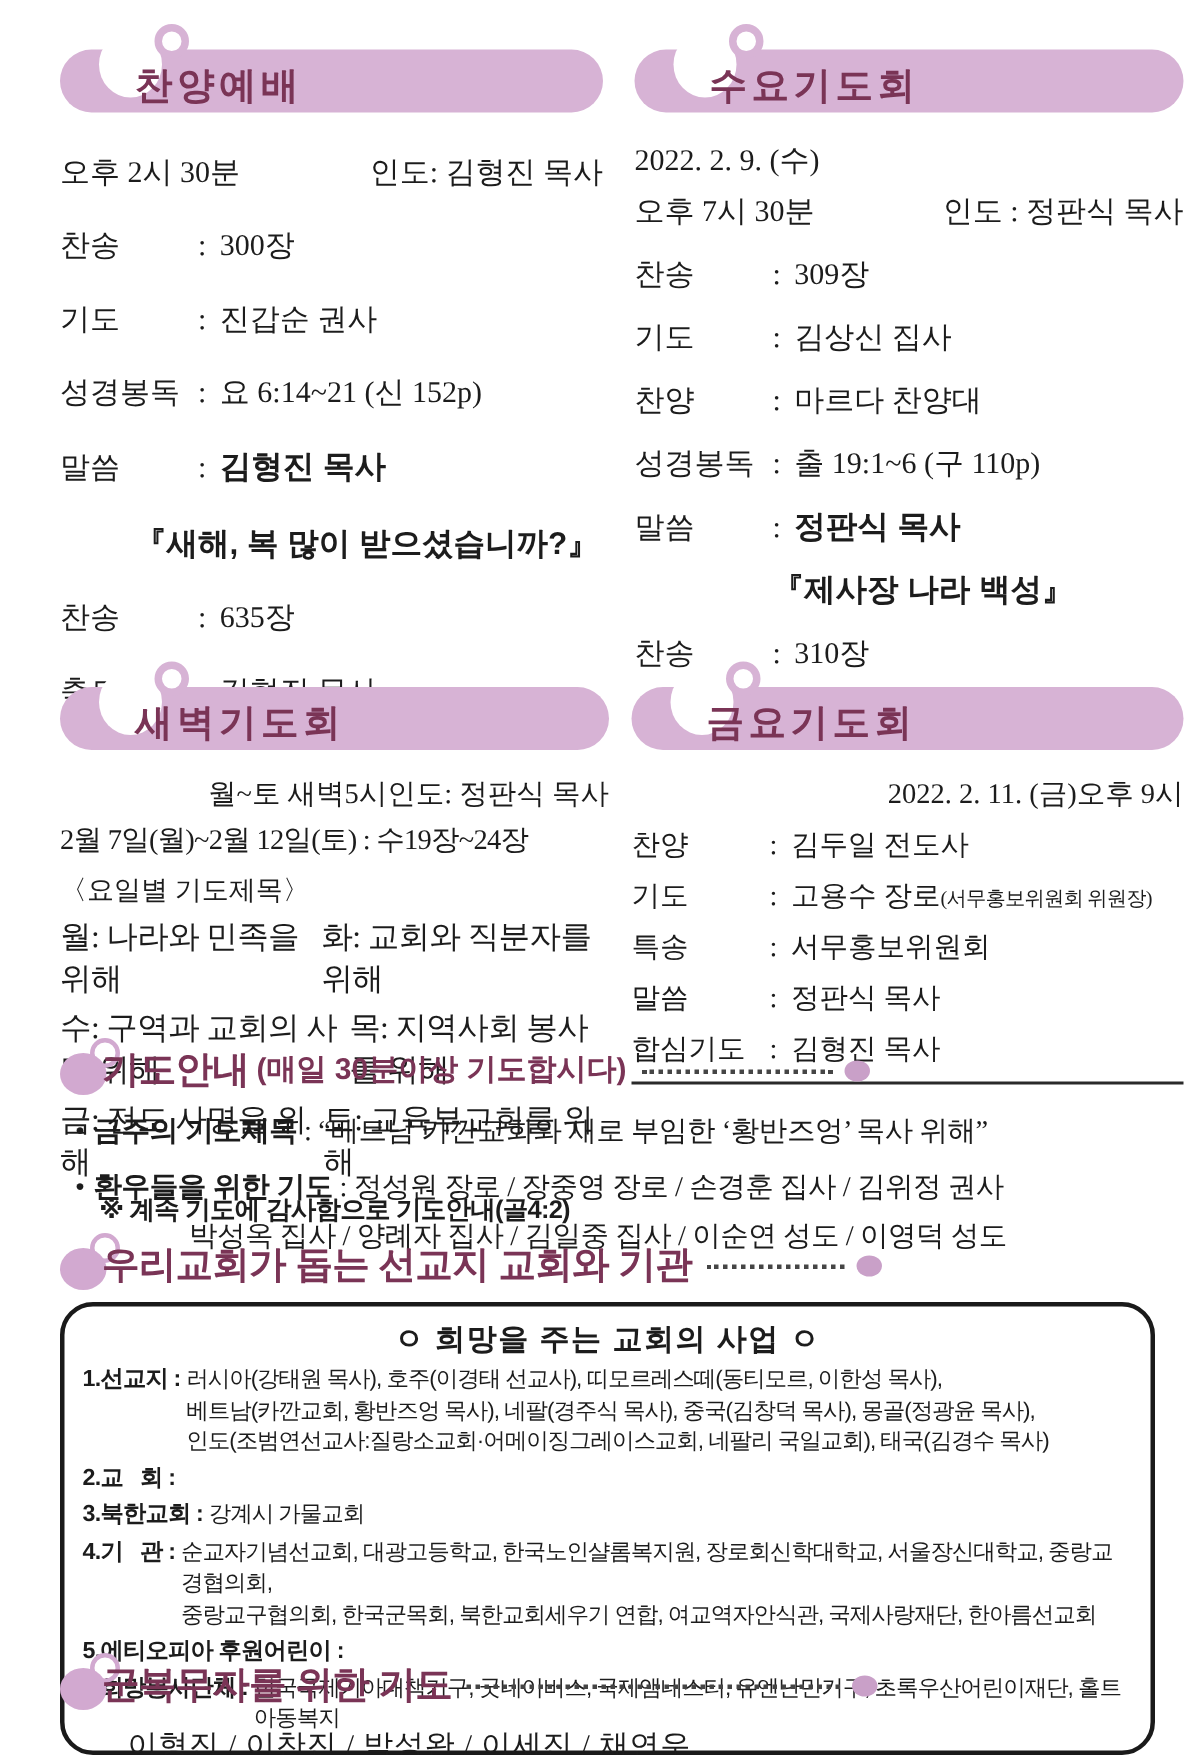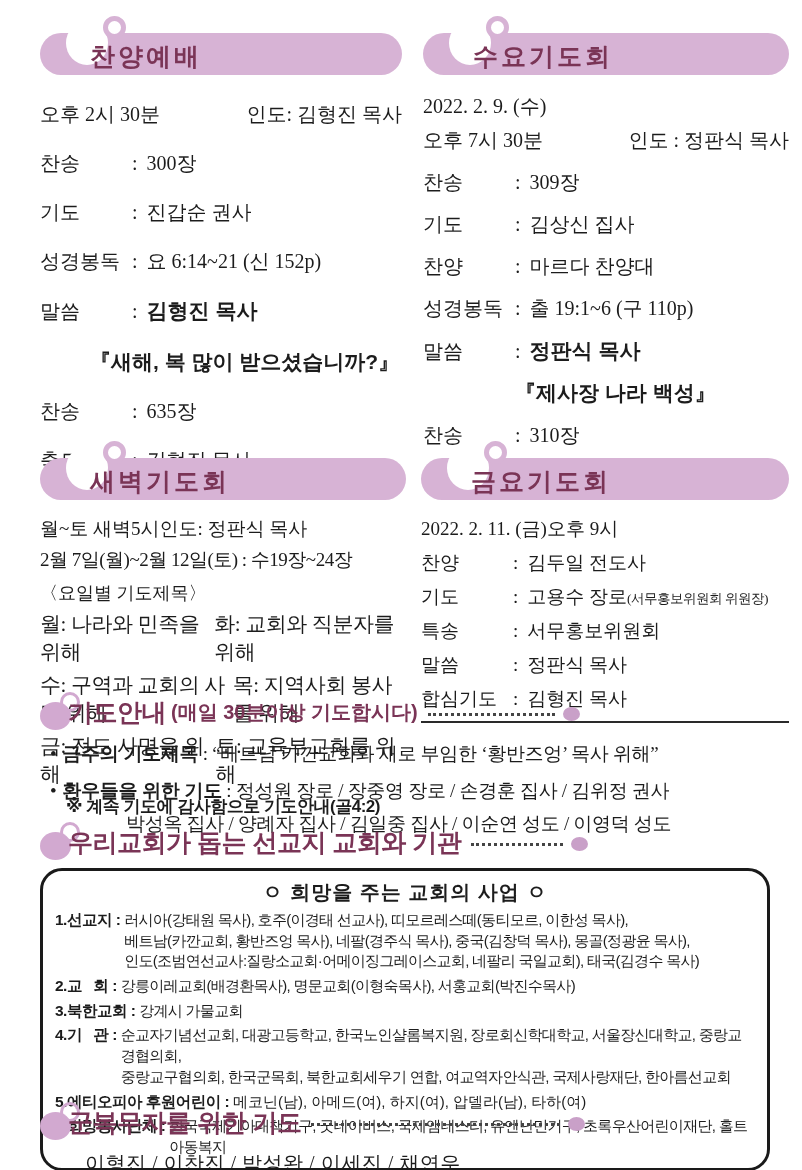--- a/index.html
+++ b/index.html
@@ -25,21 +25,21 @@
   .mt-l{margin-top:22px;}
   .mt-r{margin-top:15px;}
   .wlabel{display:inline-block;width:88px;text-align:justify;text-align-last:justify;white-space:pre;}
   .wcolon{margin:0 9px 0 4px;}
   .bold{font-family:"Liberation Sans","DejaVu Sans",sans-serif;font-weight:bold;}
   .toprow{display:flex;justify-content:space-between;font-size:20px;}
   .sermon{font-family:"Liberation Sans","DejaVu Sans",sans-serif;font-weight:bold;font-size:21px;}
   .suffix{font-size:13.5px;letter-spacing:-0.5px;}
 
   
-  .drow{display:flex;justify-content:flex-start;font-size:19px;}
+  .drow{display:flex;justify-content:flex-end;font-size:19px;}
   .dayrow{display:flex;justify-content:space-between;font-size:21px;margin-top:5px;letter-spacing:-0.4px;}
   .dnote{font-family:"Liberation Sans","DejaVu Sans",sans-serif;font-weight:bold;font-size:17px;text-align:center;margin-top:7px;letter-spacing:-0.5px;}
   .frow{display:flex;align-items:baseline;font-size:19px;margin-top:8px;}
   .divider{border-top:2.5px solid #2a2a2a;margin-top:9px;}
   .fnote{font-family:"Liberation Sans","DejaVu Sans",sans-serif;font-size:15px;margin-top:5px;letter-spacing:-0.6px;}
 
   
   .sec-header{display:flex;align-items:center;}
   .deco{position:relative;width:38px;height:36px;flex:0 0 38px;}
   .deco-fill{position:absolute;left:0;bottom:0;width:31px;height:28px;border-radius:50%;background:#d2a9d0;}
@@ -257,36 +257,34 @@
     <div class="box-item">
       <span class="bi-label">1.선교지 : </span>
       <span class="bi-lines">
         <span style="display:block;">러시아(강태원 목사), 호주(이경태 선교사), 띠모르레스떼(동티모르, 이한성 목사),</span>
         <span style="display:block;">베트남(카깐교회, 황반즈엉 목사), 네팔(경주식 목사), 중국(김창덕 목사), 몽골(정광윤 목사),</span>
         <span style="display:block;">인도(조범연선교사:질랑소교회·어메이징그레이스교회, 네팔리 국일교회), 태국(김경수 목사)</span>
       </span>
     </div>
     <div class="box-item">
       <span class="bi-label">2.교   회 : </span>
-      <span class="bi-lines">강릉이레교회(배경환목사), 명문교회(이형숙목사), 서홍교회(박진수목사)</span>
     </div>
     <div class="box-item">
       <span class="bi-label">3.북한교회 : </span>
       <span class="bi-lines">강계시 가물교회</span>
     </div>
     <div class="box-item">
       <span class="bi-label">4.기   관 : </span>
       <span class="bi-lines">
         <span style="display:block;">순교자기념선교회, 대광고등학교, 한국노인샬롬복지원, 장로회신학대학교, 서울장신대학교, 중랑교경협의회,</span>
         <span style="display:block;">중랑교구협의회, 한국군목회, 북한교회세우기 연합, 여교역자안식관, 국제사랑재단, 한아름선교회</span>
       </span>
     </div>
     <div class="box-item">
       <span class="bi-label">5.에티오피아 후원어린이 : </span>
-      <span class="bi-lines" style="letter-spacing:0;">메코닌(남), 아메드(여), 하지(여), 압델라(남), 타하(여)</span>
     </div>
     <div class="box-item">
       <span class="bi-label">6.희망봉사단체 : </span>
       <span class="bi-lines">한국국제기아대책기구, 굿네이버스, 국제앰네스티, 유엔난민기구, 초록우산어린이재단, 홀트아동복지</span>
     </div>
   </div>
 </div>
 
 <div class="abs" style="left:40px;top:1104px;width:730px;">
   <div class="sec-header" style="width:545px;">

